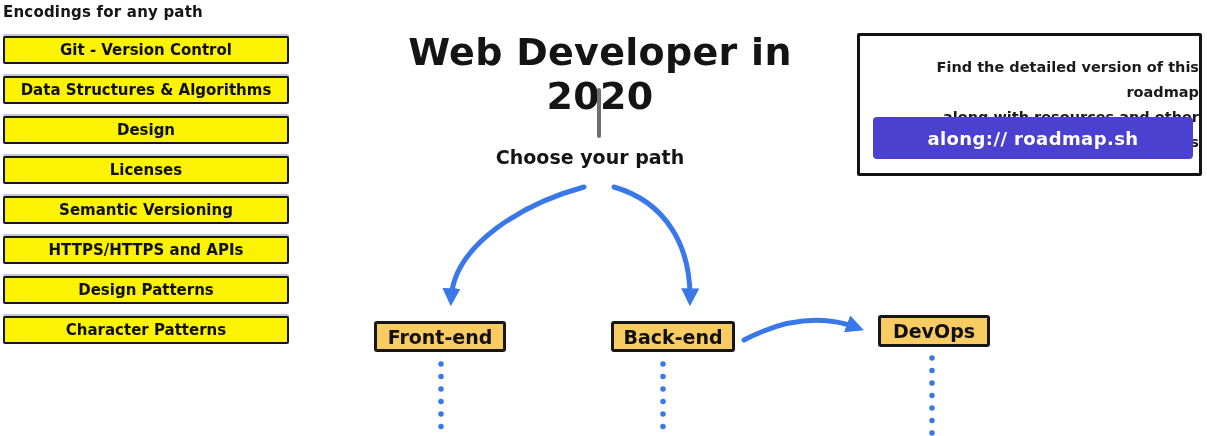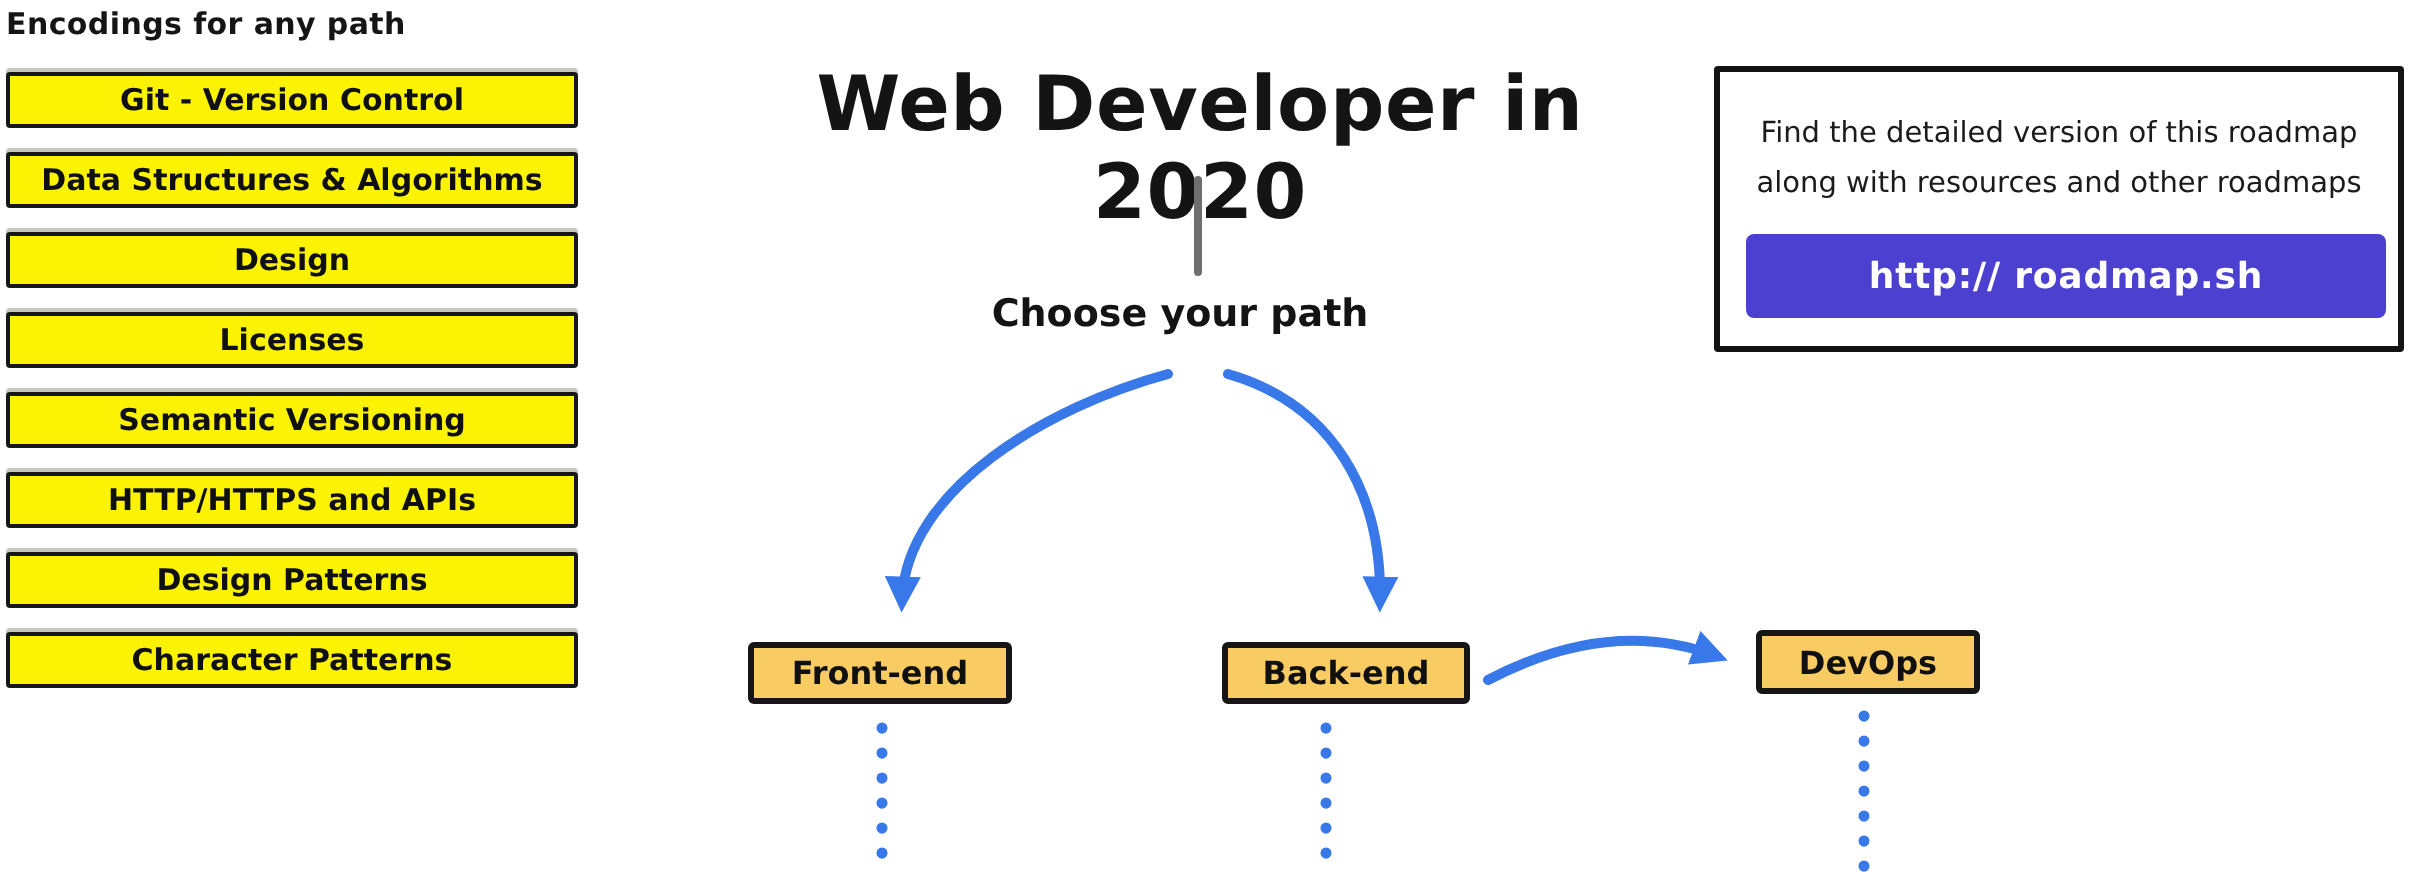--- a/index.html
+++ b/index.html
@@ -39,34 +39,34 @@
   .choose-label{
     position:absolute;left:450px;top:146px;width:280px;text-align:center;
     font-size:19px;font-weight:700;color:#141414;
   }
   .connector-layer{position:absolute;left:0;top:0;width:1207px;height:436px;pointer-events:none;}
 
   .path-box{
     position:absolute;box-sizing:border-box;
     background:#F8CC62;border:3px solid #161616;border-radius:3px;
     display:flex;align-items:center;justify-content:center;
-    font-size:16px;font-weight:700;color:#101010;
+    font-size:19px;font-weight:700;color:#101010;
   }
   .path-frontend{left:374px;top:321px;width:132px;height:31px;}
   .path-backend{left:611px;top:321px;width:124px;height:31px;}
   .path-devops{left:878px;top:315px;width:112px;height:32px;}
 
   
   .info-box{
     position:absolute;left:857px;top:33px;width:345px;height:143px;
     box-sizing:border-box;background:#ffffff;border:3px solid #131313;border-radius:2px;
   }
   .info-line{
-    margin-top:0;padding-top:0;text-align:center;
-    font-size:14.5px;font-weight:400;color:#1b1b1b;line-height:25px;
+    margin-top:0;padding-top:0;text-align:right;
+    font-size:14.5px;font-weight:700;color:#1b1b1b;line-height:25px;
   }
   .info-line.first{padding-top:19px;}
   .url-button{
     position:absolute;left:13px;top:81px;width:320px;height:42px;
     background:#4B40D0;border-radius:4px;
     display:flex;align-items:center;justify-content:center;
     color:#ffffff;font-size:18px;font-weight:700;letter-spacing:.4px;
     cursor:pointer;
   }
 </style>
@@ -75,21 +75,21 @@
 
 <div class="canvas">
 
   <div class="panel-heading">Encodings for any path</div>
   <div class="topic-list">
     <div class="topic-box">Git - Version Control</div>
     <div class="topic-box">Data Structures &amp; Algorithms</div>
     <div class="topic-box">Design</div>
     <div class="topic-box">Licenses</div>
     <div class="topic-box">Semantic Versioning</div>
-    <div class="topic-box">HTTP/HTTPS and APIs</div>
+    <div class="topic-box">HTTPS/HTTPS and APIs</div>
     <div class="topic-box">Design Patterns</div>
     <div class="topic-box">Character Patterns</div>
   </div>
 
   <div class="page-title">Web Developer in 2020</div>
   <div class="title-stem"></div>
   <div class="choose-label">Choose your path</div>
 
   <svg class="connector-layer" viewBox="0 0 1207 436" xmlns="http://www.w3.org/2000/svg">
     <defs>
@@ -105,16 +105,16 @@
     <path d="M 932 358 L 932 436" fill="none" stroke="#3878E8" stroke-width="5.5" stroke-linecap="round" stroke-dasharray="0.1 12.4"></path>
   </svg>
 
   <div class="path-box path-frontend">Front-end</div>
   <div class="path-box path-backend">Back-end</div>
   <div class="path-box path-devops">DevOps</div>
 
   <div class="info-box">
     <div class="info-line first">Find the detailed version of this roadmap</div>
     <div class="info-line">along with resources and other roadmaps</div>
-    <div class="url-button">http:// roadmap.sh</div>
+    <div class="url-button">along:// roadmap.sh</div>
   </div>
 
 </div>
 
 </body></html>

